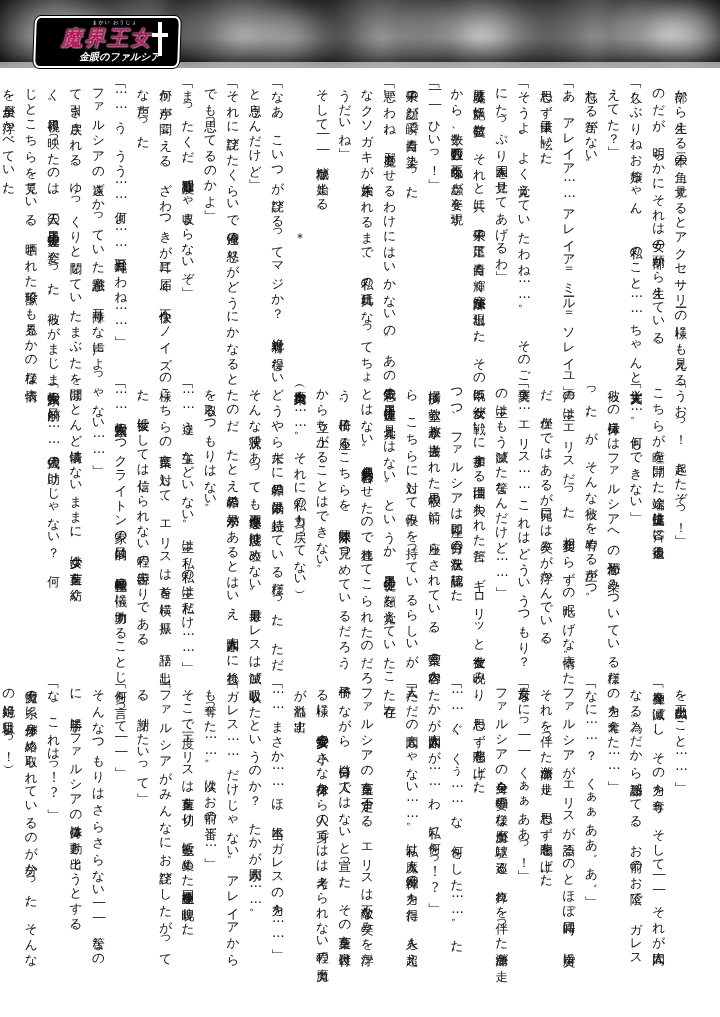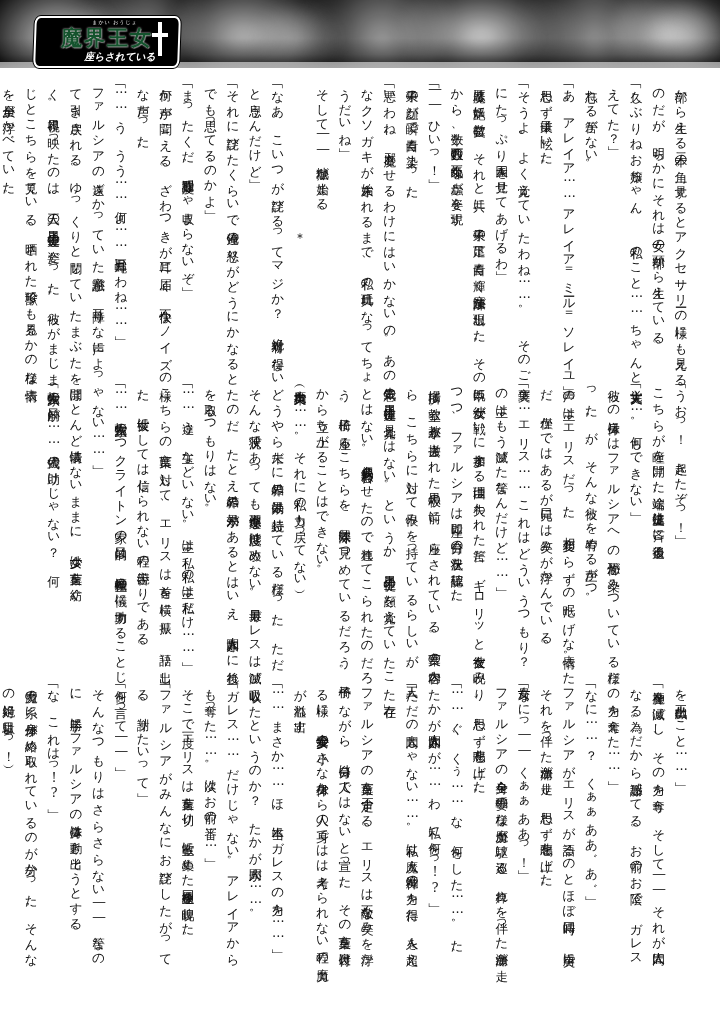--- a/index.html
+++ b/index.html
@@ -47,24 +47,25 @@
   .logo-plate{
     position:absolute;inset:0;background:#000;
     border:2px solid #ffffff;
     border-radius:6px/8px;
     box-shadow:0 0 0 1px #000;
     transform:skewX(-2deg);
   }
   .logo-main{
     position:absolute;left:6px;top:9px;width:134px;height:26px;
     display:flex;align-items:center;justify-content:center;
-    color:#14532d;font-weight:bold;font-size:21px;letter-spacing:2px;
+    color:#be185d;font-weight:bold;font-size:21px;letter-spacing:2px;
     font-family:"DejaVu Serif","Liberation Serif",serif;
     text-shadow:0 0 2px #fff,1px 1px 0 #444;
     white-space:nowrap;
+    font-style:italic;
   }
   .logo-ruby{
     position:absolute;left:46px;top:3px;width:70px;
     text-align:center;color:#fff;font-size:5px;letter-spacing:1px;
     font-family:"DejaVu Sans","Liberation Sans",sans-serif;
     white-space:nowrap;
   }
   .logo-sub{
     position:absolute;left:30px;top:34px;width:112px;height:14px;
     display:flex;align-items:center;justify-content:center;
@@ -123,21 +124,21 @@
   <div class="smoke s9"></div>
   <div class="smoke s10"></div>
   <div id="header-fade"></div>
 </div>
 <div id="page-smoke-fade"></div>
 
 <div id="series-logo">
   <div class="logo-plate"></div>
   <div class="logo-ruby">まかい おうじょ</div>
   <div class="logo-main">魔界王女</div>
-  <div class="logo-sub">座らされている</div>
+  <div class="logo-sub">金眼のファルシア</div>
   <div class="logo-cross">
     <div class="v"></div>
       <div class="h"></div>
   </div>
 </div>
 
 <div id="body-area">
   <div class="text-block" id="block-1">
       <p>部から生える二本の角。一見するとアクセサリーの様にも見えるのだが、明らかにそれは女の頭部から生えている。</p>
       <p>「久しぶりねお嬢ちゃん。　私のこと……ちゃんと覚えてた？」</p>

